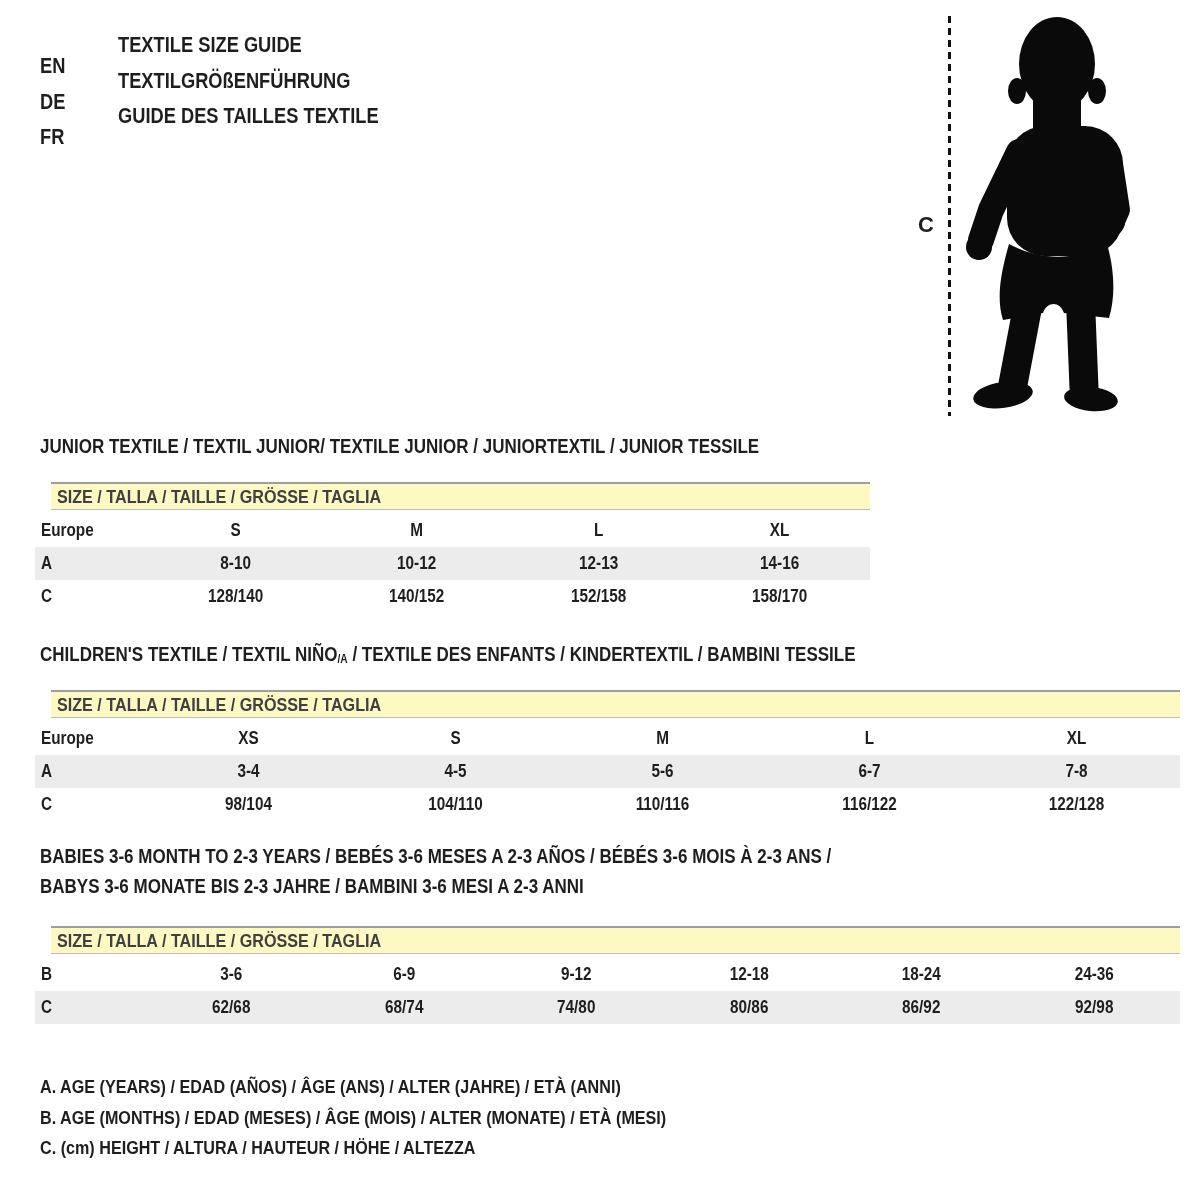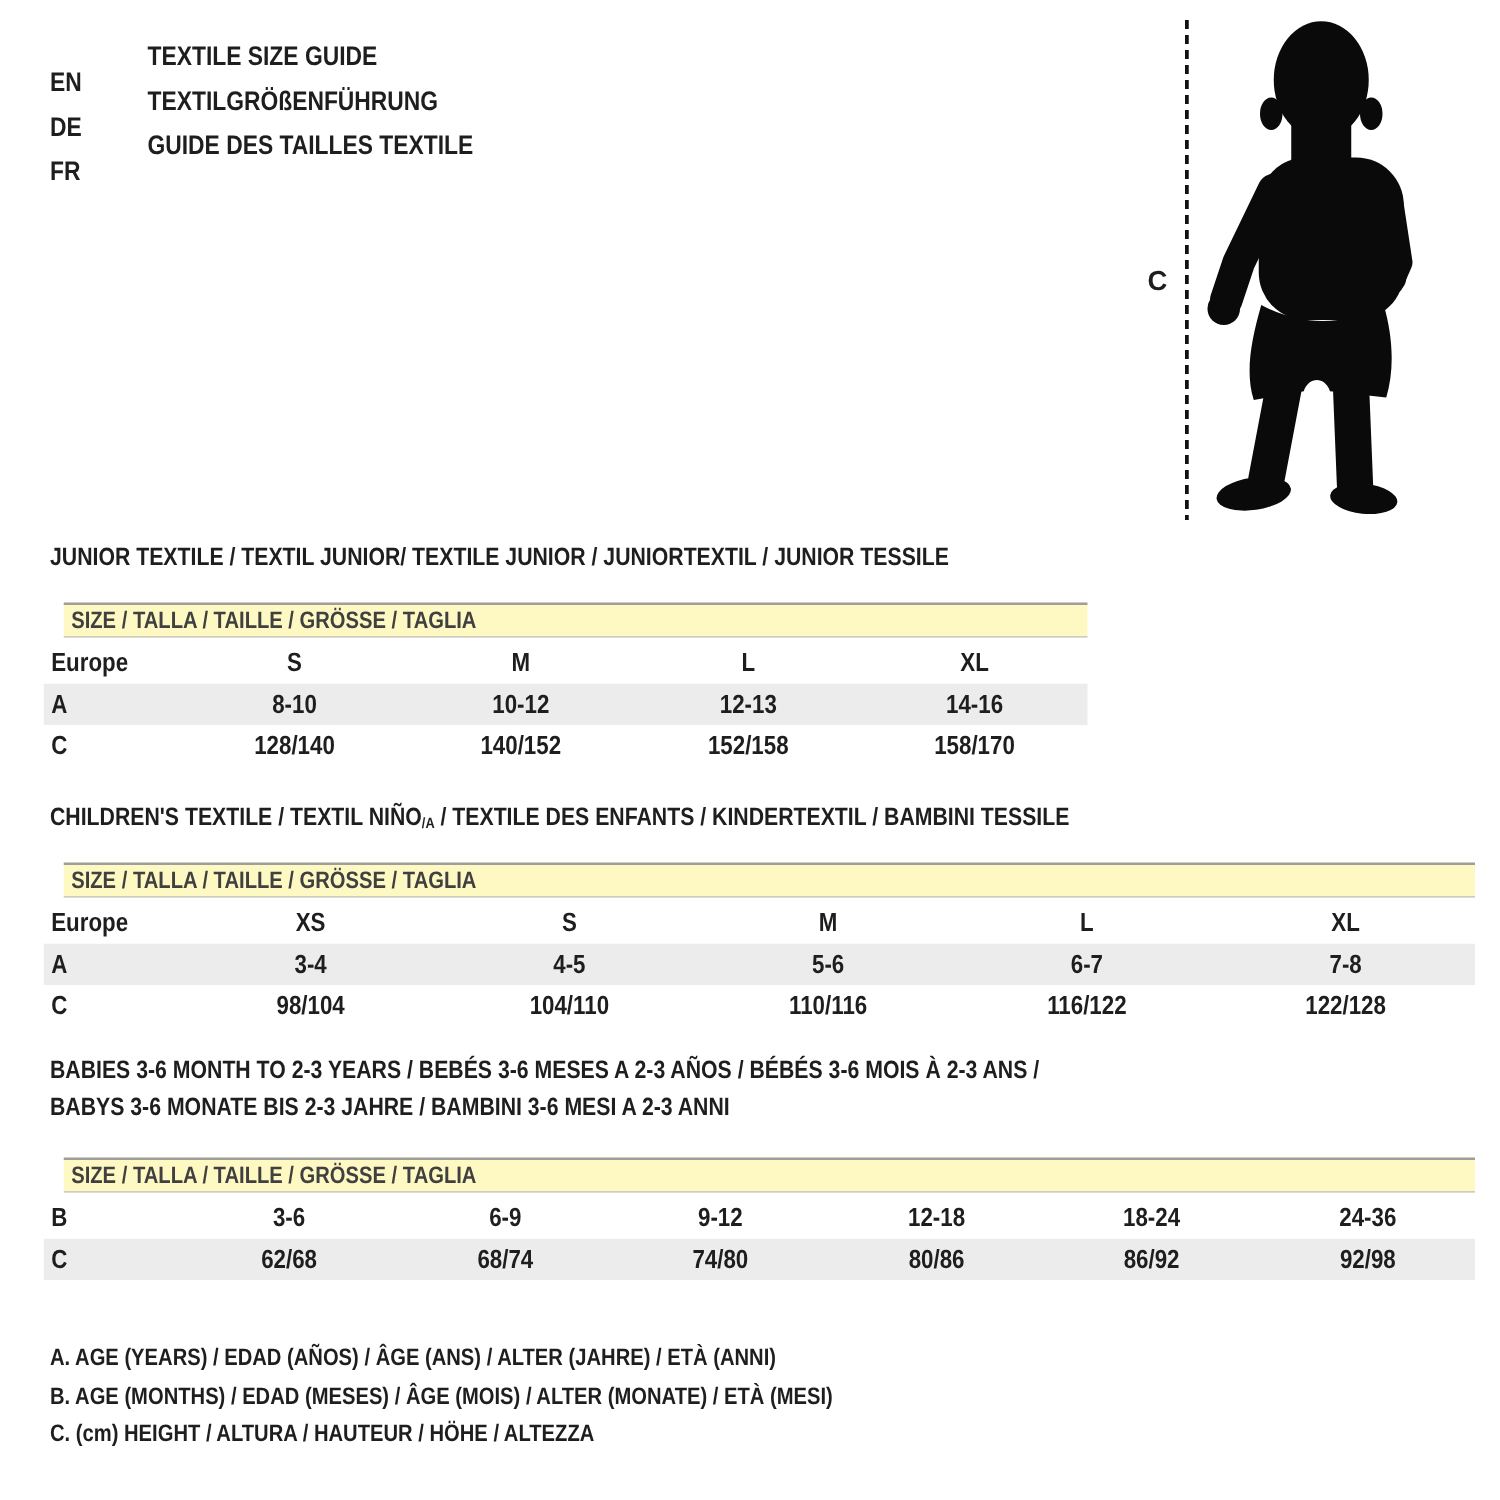--- a/index.html
+++ b/index.html
@@ -37,21 +37,21 @@
   
   .table { position: absolute; left: 35px; }
   .table.junior-t { width: 835px; }
   .table.children-t, .table.babies-t { width: 1145px; }
   .size-bar {
     height: 28px; background: #fef9c3;
     border-top: 2px solid #9e9e9e; border-bottom: 1px solid #bdbdbd;
     display: flex; align-items: center; margin-bottom: 4px; margin-left: 16px;
   }
   .size-bar .bar-text { font-size: 19px; color: #404040; padding-left: 7px; }
-  .trow { display: grid; height: 33px; align-items: center; font-size: 21px; }
+  .trow { display: grid; height: 33px; align-items: center; font-size: 18px; }
   .junior-t .trow { grid-template-columns: 110px repeat(4, 1fr); }
   .children-t .trow { grid-template-columns: 110px repeat(5, 1fr); }
   .babies-t .trow { grid-template-columns: 110px repeat(6, 1fr); }
   .rlabel { padding-left: 7px; }
   .cell { text-align: center; }
   .shaded { background: #ececec; }
 
   
   .footnotes { position: absolute; left: 40px; top: 1072px; }
   .footnote { height: 30.5px; font-size: 19px; display: flex; align-items: center; }

